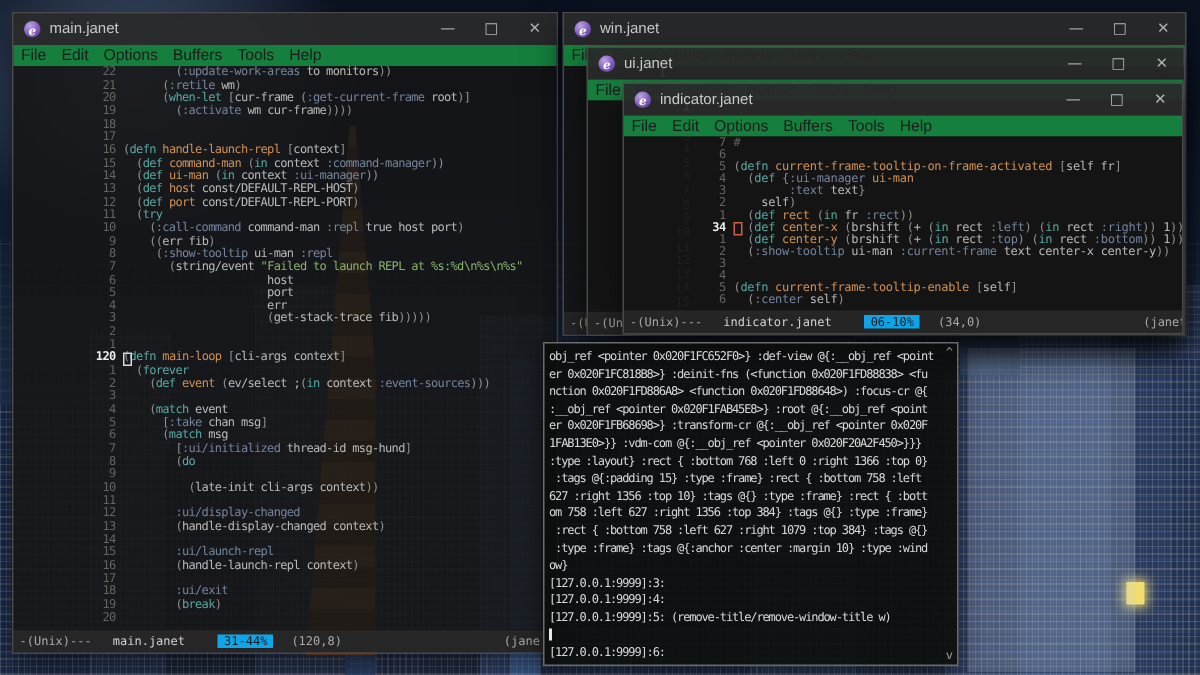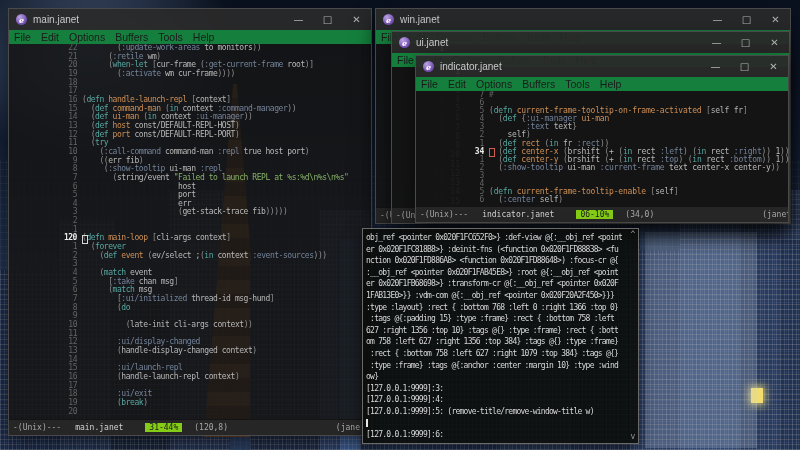--- a/index.html
+++ b/index.html
@@ -46,21 +46,21 @@
   .codearea{flex:1 1 auto;background:rgba(21,21,21,.88);overflow:hidden;position:relative;padding-left:48px;}
   .crow{display:flex;}
   .gut{flex:0 0 20px;text-align:right;padding-right:5px;color:#646464;}
   .gut.cur{color:#ececec;font-weight:bold;}
   .ctext{white-space:pre;position:relative;}
   .cursorbox{position:absolute;top:.5px;width:4.2px;height:6.8px;border:1px solid #ccc;}
   .modeline{height:15px;flex:0 0 15px;background:#262626;border-top:1px solid #141414;
       color:#a8a8a8;font-size:8px;display:flex;align-items:center;white-space:nowrap;
       overflow:hidden;padding-left:4px;}
   .ml-buf{margin-left:14px;color:#d2d2d2;}
-  .ml-hl{background:#84cc16;color:#1b1b1b;padding:0 4px;margin-left:22px;}
+  .ml-hl{background:#0ea5e9;color:#1b1b1b;padding:0 4px;margin-left:22px;}
   .ml-pos{margin-left:12px;}
   .ml-vcs{margin-left:14px;margin-top:24px;}
   .ml-mode{margin-left:12px;}
 
   #w-main{left:8px;top:8px;width:362px;height:426px;z-index:3;}
   #w-main .codearea{font-size:8px;line-height:8.65px;letter-spacing:-0.45px;}
   #w-win {left:375px;top:8px;width:414px;height:214px;z-index:4;}
   #w-win .codearea{font-size:8px;line-height:9.5px;}
   #w-ui  {left:391px;top:31px;width:397px;height:191px;z-index:5;}
   #w-ui .codearea{font-size:8px;line-height:9.26px;}

